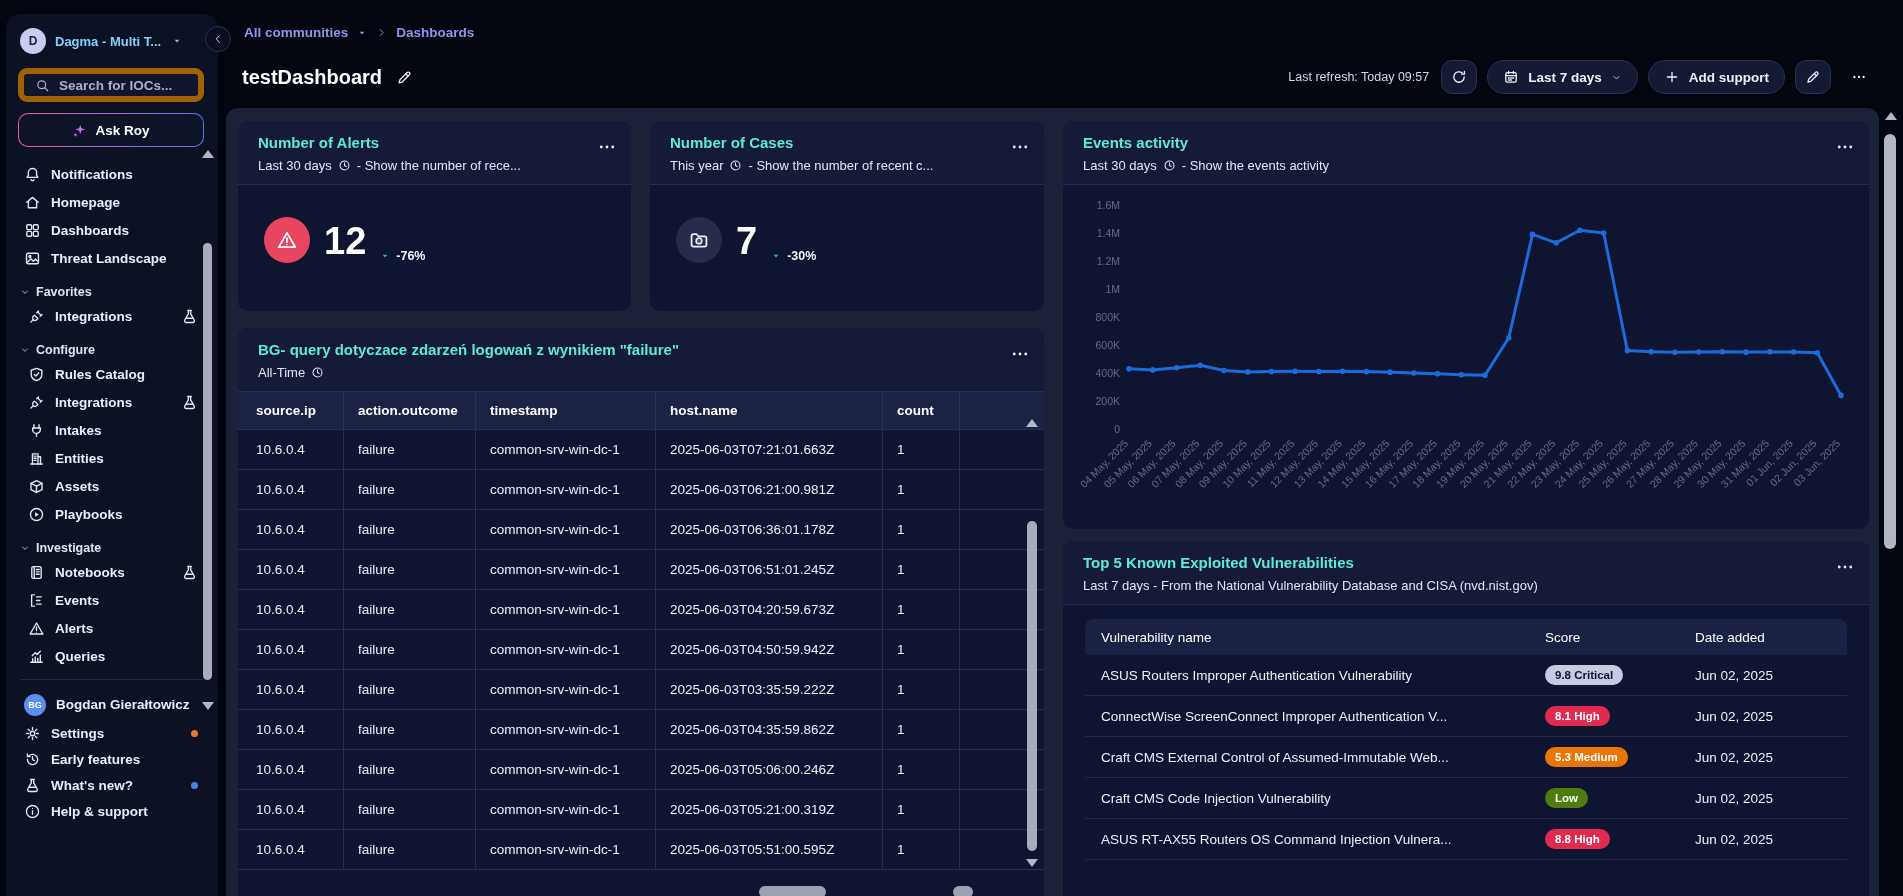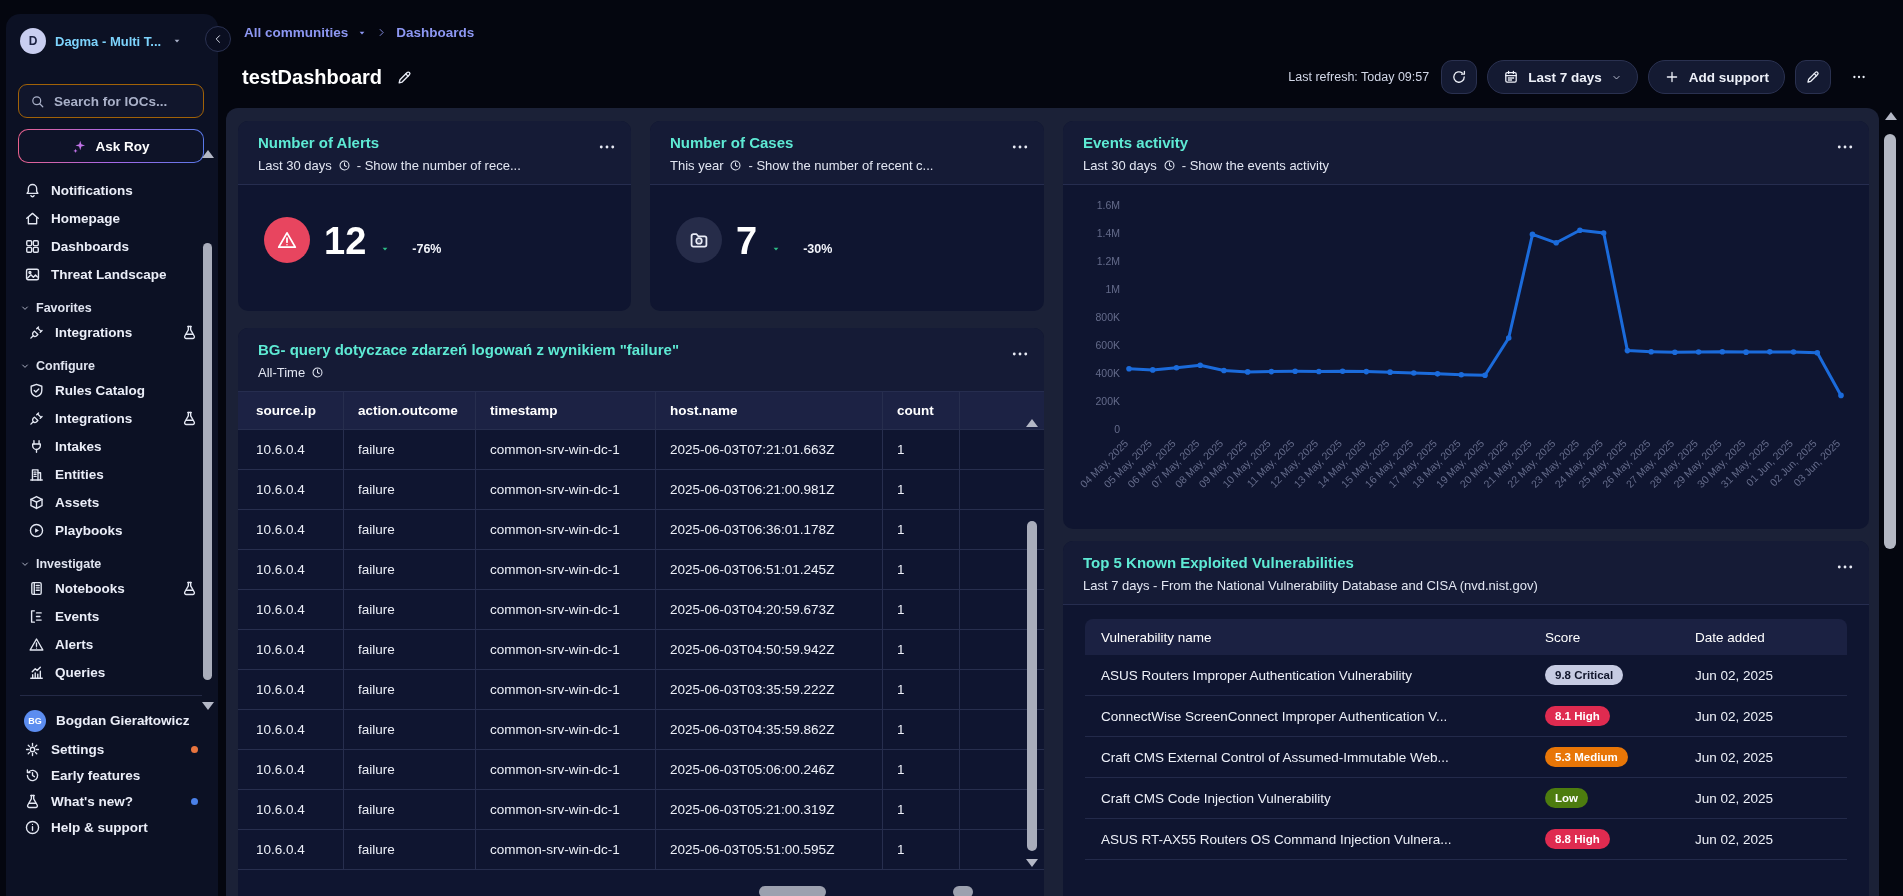--- a/index.html
+++ b/index.html
@@ -16,21 +16,21 @@
   .sidebar{
     position:absolute;left:6px;top:14px;width:212px;height:882px;
     background:#0C1124;border-radius:14px 14px 0 0;box-sizing:border-box;
     padding:12px 14px 10px 12px;
   }
   .org-row{display:flex;align-items:center;gap:9px;cursor:pointer;padding:2px 2px}
   .org-avatar{width:26px;height:26px;border-radius:50%;background:#C9CEF0;color:#1A2040;
     font-size:12px;font-weight:700;display:flex;align-items:center;justify-content:center}
   .org-name{font-size:13px;font-weight:700;color:#7dd3fc;white-space:nowrap}
   .org-caret{width:10px;height:10px;color:#A9B0C8;margin-left:2px}
-  .sb-search{margin-top:28px;height:34px;border:1px solid #a16207;border-radius:9px;background:#11162C;
+  .sb-search{margin-top:12px;height:34px;border:6px solid #a16207;border-radius:9px;background:#11162C;
     display:flex;align-items:center;gap:9px;padding:0 11px;box-sizing:border-box;
     color:#A9B0C8;font-size:13.5px;font-weight:600}
   .sb-search .ic{width:15px;height:15px;color:#A9B0C8}
   .askroy{margin-top:11px;height:34px;width:100%;border-radius:10px;cursor:pointer;
     display:flex;align-items:center;justify-content:center;gap:8px;
     font-family:inherit;font-size:13.5px;font-weight:700;color:#FFF;
     border:1.5px solid transparent;
     background:linear-gradient(#0E1328,#0E1328) padding-box,
                linear-gradient(90deg,#E8608C,#A868E8,#5878E8) border-box;}
   .askroy .ic{width:15px;height:15px;color:#C173E8}
@@ -95,21 +95,21 @@
   #card-events{left:837px;top:13px;width:806px;height:408px}
   #card-bg{left:12px;top:220px;width:806px;height:600px}
   #card-kev{left:837px;top:433px;width:806px;height:390px}
 
   .stat-row{display:flex;align-items:flex-end;gap:14px;padding:32px 26px 0}
   .stat-icon{width:46px;height:46px;border-radius:50%;display:flex;align-items:center;justify-content:center}
   .stat-icon .ic{width:22px;height:22px}
   .stat-icon.red{background:#E8455F;color:#FFF}
   .stat-icon.dark{background:#262C49;color:#E9ECF6}
   .stat-value{font-size:38px;font-weight:800;color:#FFF;line-height:44px}
-  .stat-delta{display:flex;align-items:center;gap:22px;margin-bottom:7px}
+  .stat-delta{display:flex;align-items:center;gap:6px;}
   .stat-delta .ic{width:10px;height:10px;color:#2EBD85}
   .delta-txt{font-size:12.5px;font-weight:700;color:#F2F4FA}
 
   
   #events-chart{display:block;margin:2px 0 0 6px}
   .axis-lbl{font-size:10.5px;fill:#646B8A;font-family:"Liberation Sans",sans-serif}
 
   
   .bgt{position:relative}
   .bgt-row{display:grid;grid-template-columns:106px 132px 180px 227px 77px 1fr}

